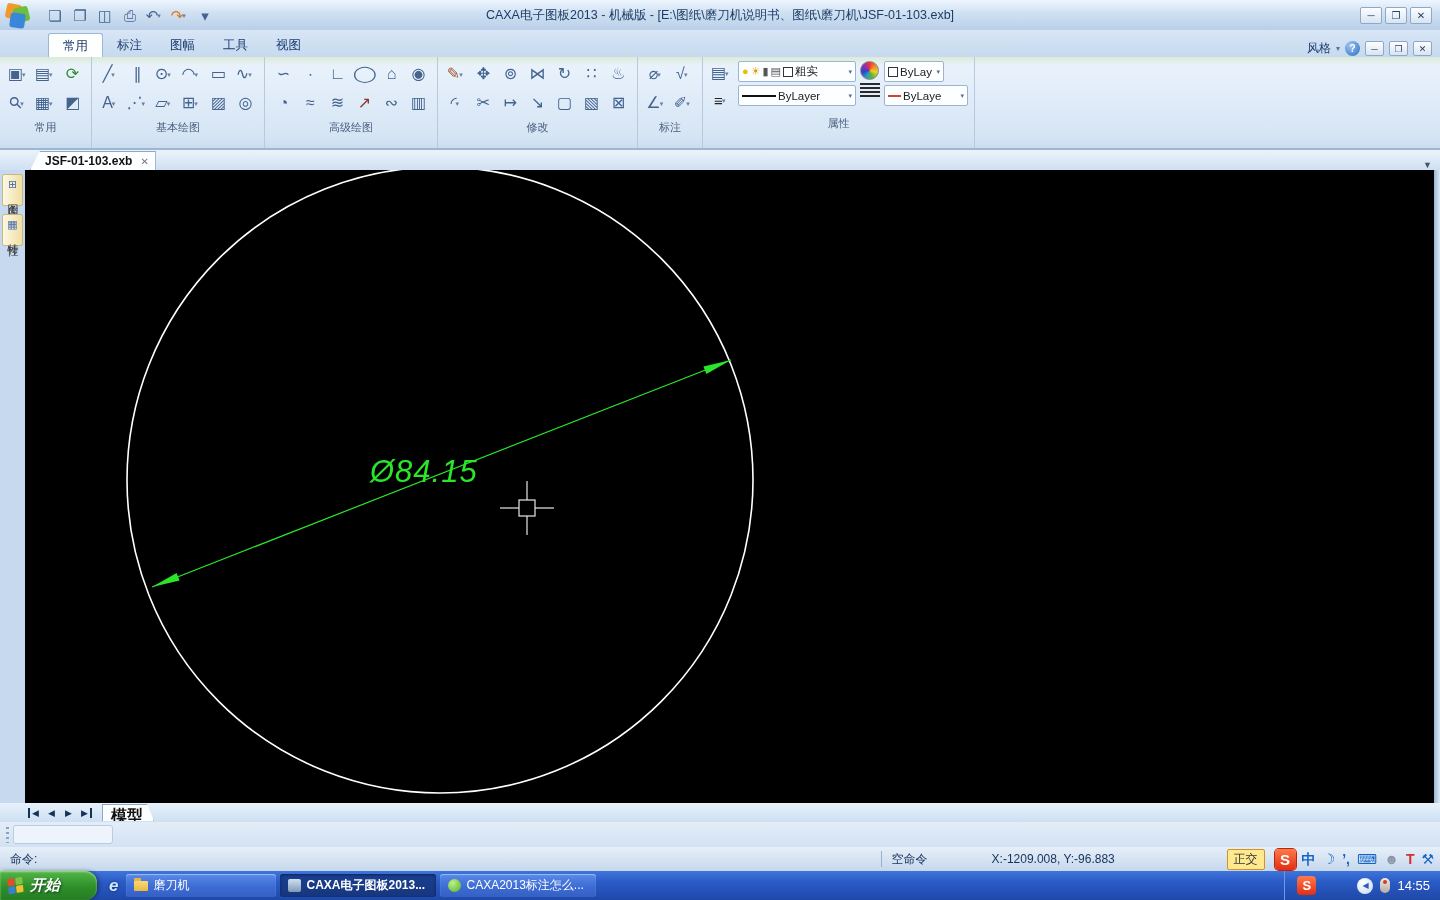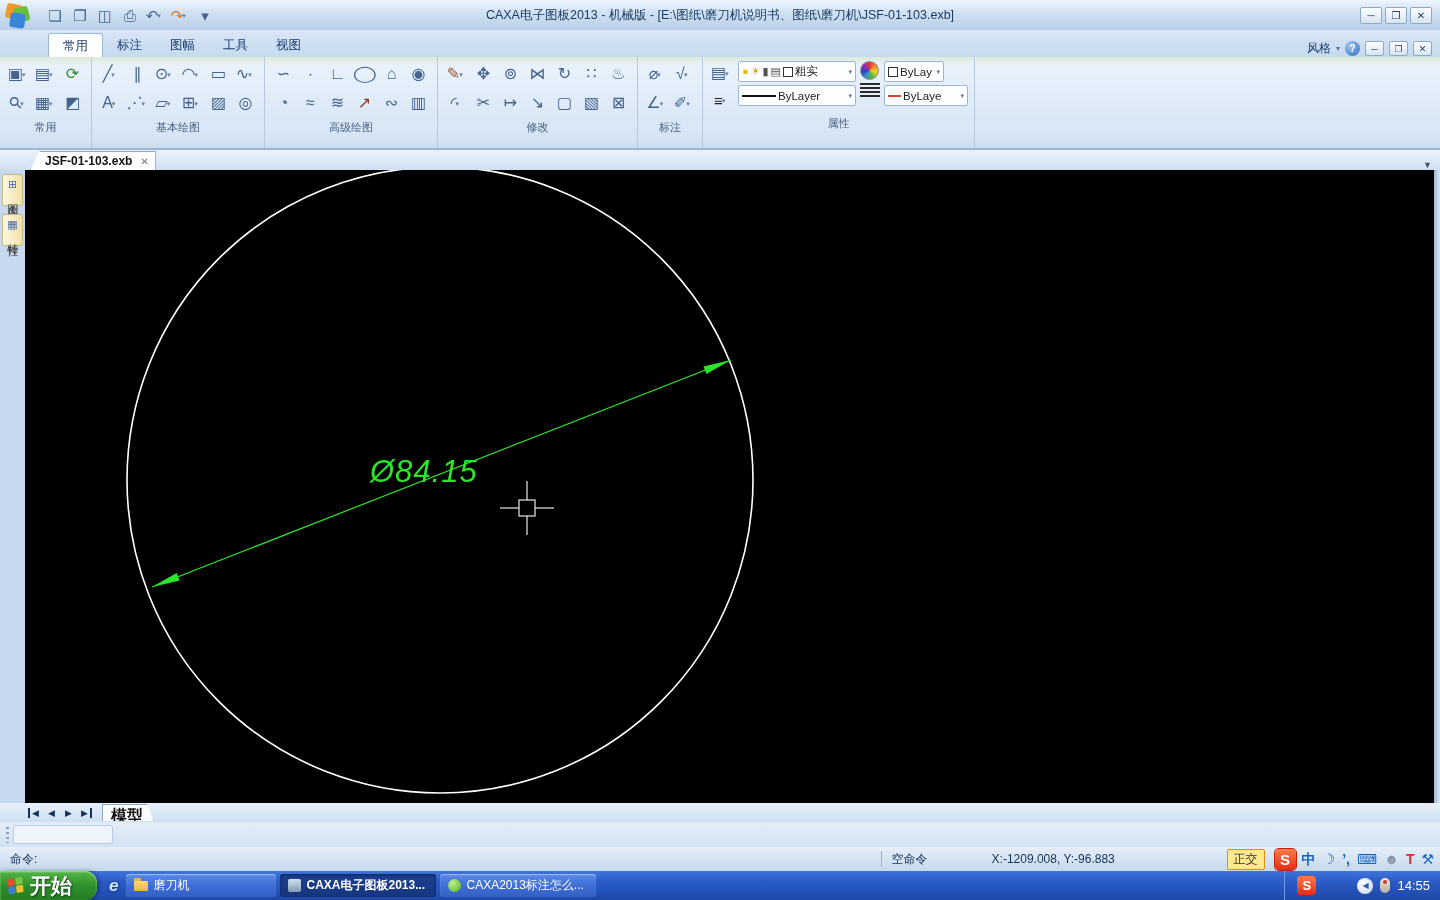--- a/index.html
+++ b/index.html
@@ -119,21 +119,21 @@
   
   .taskbar{position:absolute;left:0;top:871px;width:1440px;height:29px;
     background:linear-gradient(#3f74dd,#2a5ac4 40%,#2452ba 70%,#1f48a8);display:flex;align-items:center;}
   .startbtn{height:29px;width:97px;border-radius:0 12px 12px 0;
     background:linear-gradient(#53b648,#2e8f2a 55%,#257c22);display:flex;align-items:center;gap:6px;
     padding-left:8px;box-shadow:inset 0 1px 2px #9fe08a, 2px 0 4px rgba(0,0,0,.35);}
   .winflag{width:16px;height:16px;display:grid;grid-template-columns:7px 7px;grid-template-rows:7px 7px;
     gap:1px;transform:rotate(-6deg) skewY(-4deg);}
   .winflag i{border-radius:1px;}
   .wf1{background:#e84b2a;}.wf2{background:#7ec242;}.wf3{background:#3b7fd4;}.wf4{background:#f0c030;}
-  .start-label{color:#fff;font-size:21px;font-weight:bold;text-shadow:1px 1px 2px #14441a;}
+  .start-label{color:#fff;font-size:15px;font-weight:bold;font-style:italic;text-shadow:1px 1px 2px #14441a;}
   .ql-e{margin:0 8px 0 12px;color:#cfe6ff;font-size:17px;font-weight:bold;font-style:italic;
     text-shadow:0 0 3px #0a2a6a;}
   .taskbtn{height:23px;margin-right:4px;border-radius:3px;display:flex;align-items:center;gap:5px;
     padding:0 8px;font-size:12px;color:#fff;background:linear-gradient(#5b8ae8,#3d6cd4 55%,#3560c4);
     box-shadow:inset 0 1px 1px #9cbcf4;width:156px;overflow:hidden;white-space:nowrap;}
   .taskbtn.active{background:linear-gradient(#1b3f90,#16367e);box-shadow:inset 0 1px 3px #0c2254;font-weight:bold;}
   .folder-ic{width:14px;height:10px;background:linear-gradient(#ffd77a,#e8b83e);border-radius:1px;position:relative;flex:none;}
   .folder-ic:before{content:"";position:absolute;left:0;top:-3px;width:7px;height:3px;background:#e8b83e;border-radius:1px 1px 0 0;}
   .caxa-ic{width:13px;height:13px;background:linear-gradient(#cfe0f0,#7f9ab8);border-radius:2px;flex:none;}
   .green-ic{width:13px;height:13px;border-radius:50%;background:radial-gradient(circle at 35% 30%,#bdf08a,#52b428);flex:none;}

